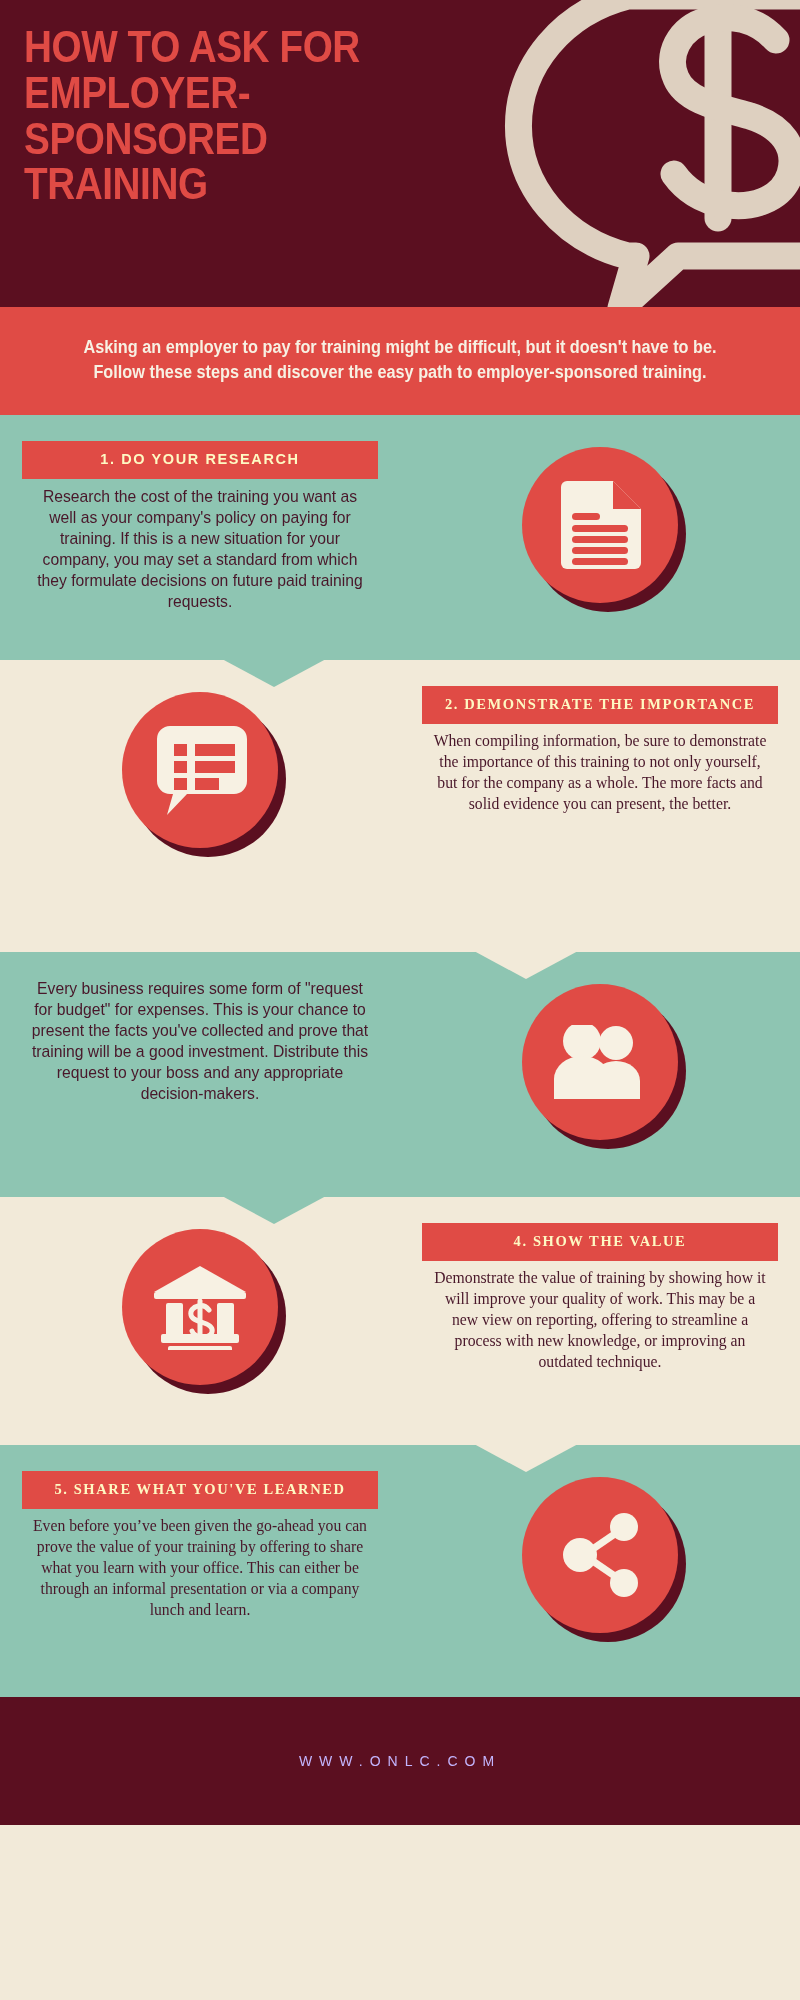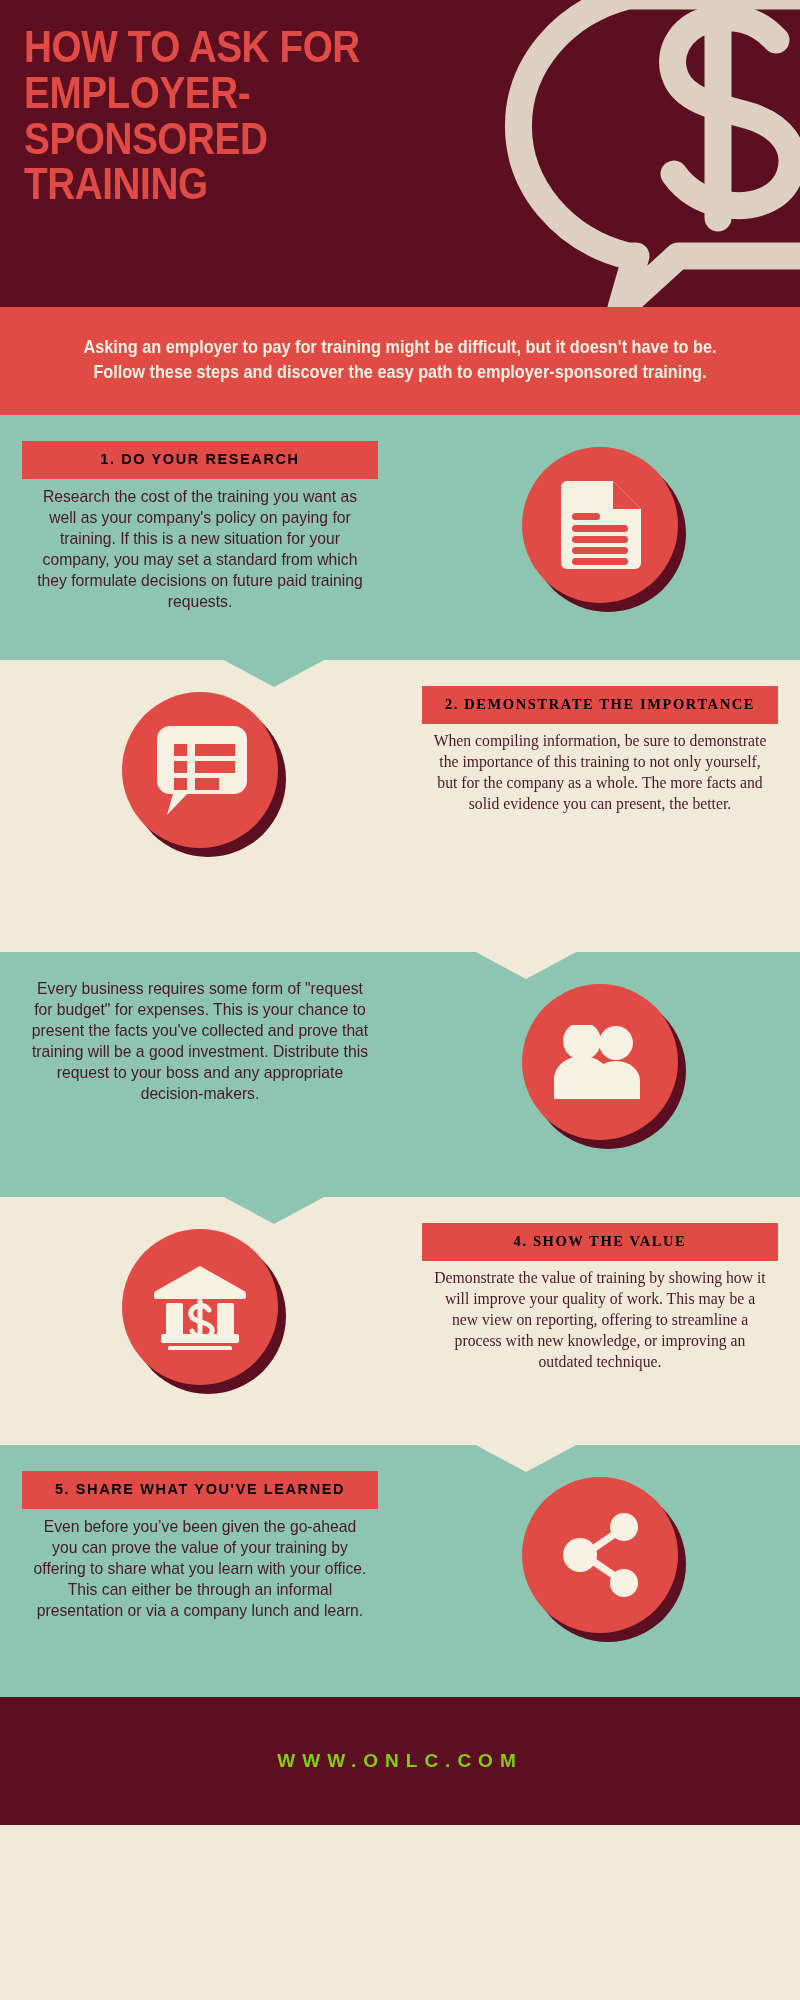--- a/index.html
+++ b/index.html
@@ -94,21 +94,21 @@
     width:50%;
     box-sizing:border-box;
     display:flex;
     align-items:flex-start;
     justify-content:center;
     padding-top:6px;
   }
 
   .step-heading{
     background:#e04b45;
-    color:#000000;
+    color:#fef9c3;
     font-weight:bold;
     font-size:14.5px;
     letter-spacing:1.6px;
     line-height:1.32;
     text-transform:uppercase;
     padding:9px 8px 10px 8px;
     text-align:center;
     margin:0 0 7px 0;
   }
   .step-body{
@@ -158,23 +158,23 @@
 
   
   .footer{
     background:#5b0f20;
     height:128px;
     display:flex;
     align-items:center;
     justify-content:center;
   }
   .footer-text{
-    color:#84cc16;
-    font-weight:bold;
-    font-size:19px;
+    color:#c4b5fd;
+    font-weight:normal;
+    font-size:14px;
     letter-spacing:7px;
     text-transform:uppercase;
   }
 </style>
 </head>
 <body>
 
 <div class="page">
 
   <div class="header">
@@ -319,21 +319,21 @@
             </span>
           </div>
         </div>
       </div>
     </div>
     <svg class="notch right" viewBox="0 0 104 28" preserveAspectRatio="none">
       <polygon points="0,0 104,0 52,28" fill="#f2ead9"></polygon>
     </svg>
   </section>
 
-  <section class="step teal" style="height:252px;">
+  <section class="step teal" style="height:252px;font-family:Liberation Serif, serif;">
     <div class="step-inner">
       <div class="col-text">
         <div class="step-heading">5. SHARE WHAT YOU'VE LEARNED</div>
         <div class="step-body">Even before you’ve been given the go-ahead you can prove the value of your training by offering to share what you learn with your office. This can either be through an informal presentation or via a company lunch and learn.</div>
       </div>
       <div class="col-icon">
         <div class="badge">
           <div class="shadow"></div>
           <div class="disc">
             <span>

